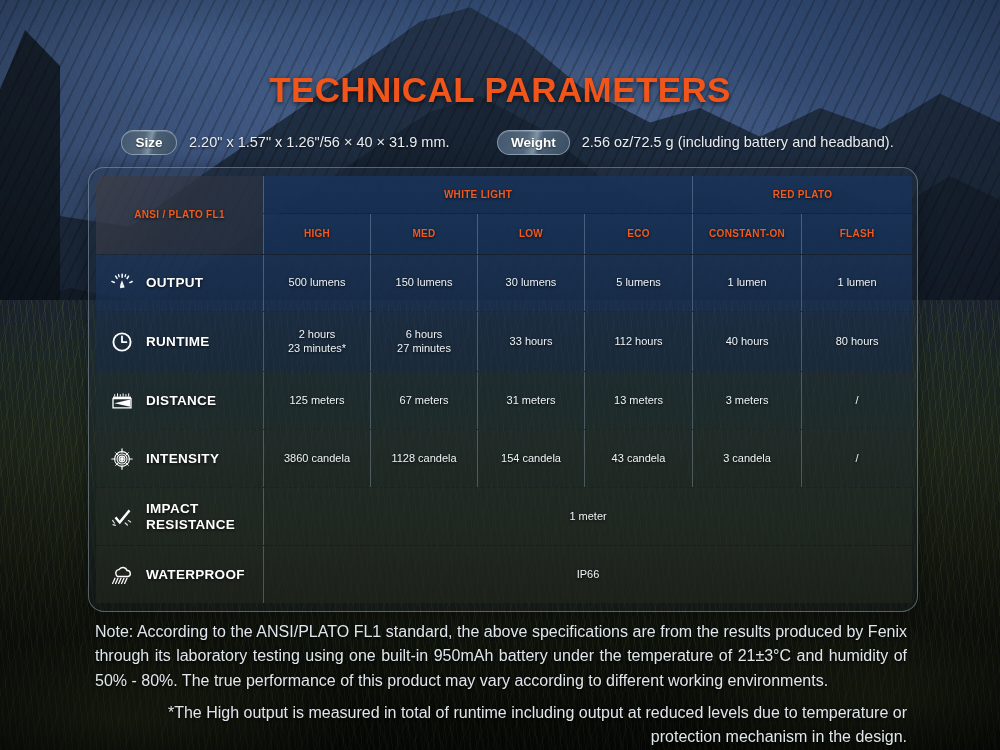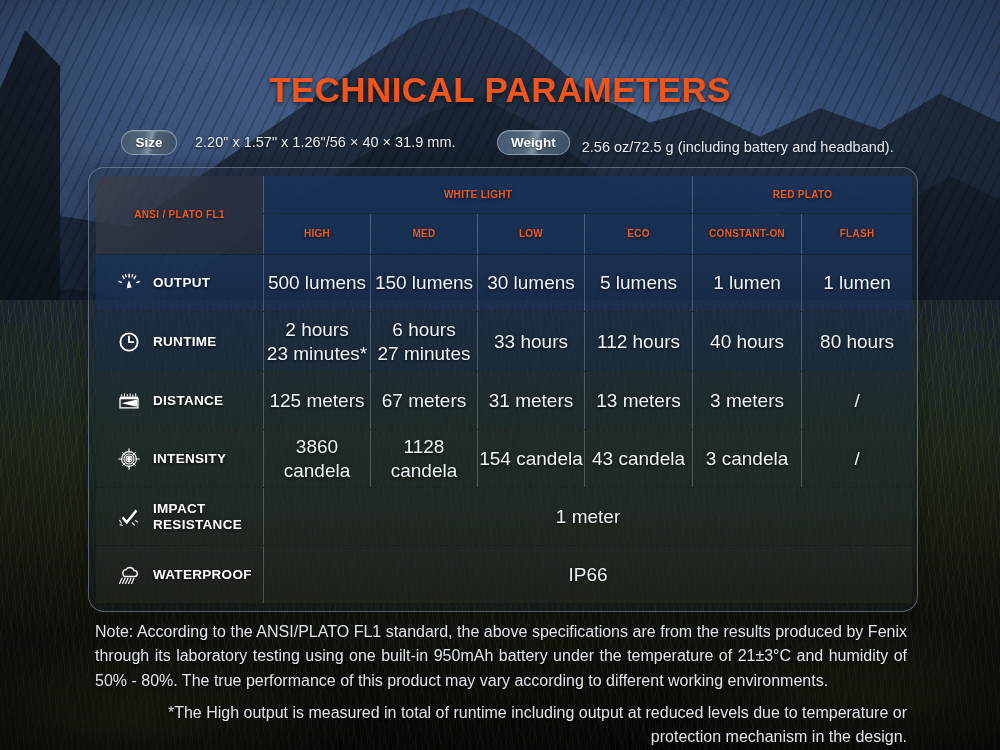--- a/index.html
+++ b/index.html
@@ -82,22 +82,22 @@
   .title {
     position:absolute; left:0; top:70px; width:1000px;
     text-align:center;
     font-size:35px; font-weight:bold; letter-spacing:.4px;
     color:#f2551a;
     text-shadow:0 2px 5px rgba(0,0,0,.6);
   }
 
   
   .specline { position:absolute; top:129px; height:26px; display:flex; align-items:center; }
-  .specline.size   { left:121px;gap:6px; }
-  .specline.weight { left:497px;align-items:flex-end; }
+  .specline.size   { left:121px; }
+  .specline.weight { left:497px; }
   .pill {
     height:25px; min-width:56px; padding:0 13px;
     border-radius:13px;
     background:linear-gradient(104deg,#43586e 0%,#53687c 40%,#7f93a4 52%,#4c6076 60%,#3b4f64 100%);
     border:1px solid rgba(190,208,224,.55);
     color:#ffffff; font-size:13.5px; font-weight:bold;
     display:flex; align-items:center; justify-content:center;
     text-shadow:0 1px 2px rgba(0,0,0,.55);
     box-shadow:inset 0 1px 0 rgba(255,255,255,.16);
   }
@@ -122,21 +122,21 @@
     border-collapse:separate; border-spacing:0 1px;
     table-layout:fixed;
   }
   table.tbl td, table.tbl th { padding:0; vertical-align:middle; }
 
   
   .hdrband {
     background:linear-gradient(180deg, rgba(24,52,92,.80) 0%, rgba(22,48,86,.86) 100%);
   }
   .cell-txt {
-    color:#eef3f7; font-size:19px; text-align:center;
+    color:#eef3f7; font-size:11px; text-align:center;
     text-shadow:0 1px 3px rgba(0,0,0,.8); line-height:1.25;
   }
   .hdr-or {
     color:#f05a1e; font-size:10px; font-weight:bold; text-align:center;
     letter-spacing:.3px; text-shadow:0 1px 3px rgba(0,0,0,.75);
   }
   .vdiv { border-left:1px solid rgba(186,206,224,.30); }
 
   
   .rb0 { background:linear-gradient(180deg, rgba(28,56,96,.62), rgba(24,48,84,.68)); }
@@ -145,21 +145,21 @@
   .rb3 { background:linear-gradient(180deg, rgba(34,44,42,.60), rgba(32,42,36,.64)); }
   .rb4 { background:linear-gradient(180deg, rgba(36,44,38,.60), rgba(34,42,32,.64)); }
   .rb5 { background:linear-gradient(180deg, rgba(36,42,34,.62), rgba(32,38,28,.66)); }
 
   .ansicell {
     background:linear-gradient(135deg, rgba(64,62,70,.72) 0%, rgba(46,52,66,.72) 50%, rgba(38,48,66,.72) 100%);
     border-radius:10px 0 0 0;
   }
 
   
-  .lblwrap { display:flex; align-items:center; padding-left:20px; gap:11px; }
+  .lblwrap { display:flex; align-items:center; padding-left:13px; gap:11px; }
   .lbl {
     color:#ffffff; font-size:13.5px; font-weight:bold; letter-spacing:.3px;
     text-shadow:0 1px 3px rgba(0,0,0,.8); line-height:1.18; text-align:left;
   }
   .ico { width:26px; height:26px; flex:0 0 26px; display:block; }
   .ico svg { display:block; width:26px; height:26px; }
 
   
   .note {
     position:absolute; left:95px; top:620px; width:812px;

